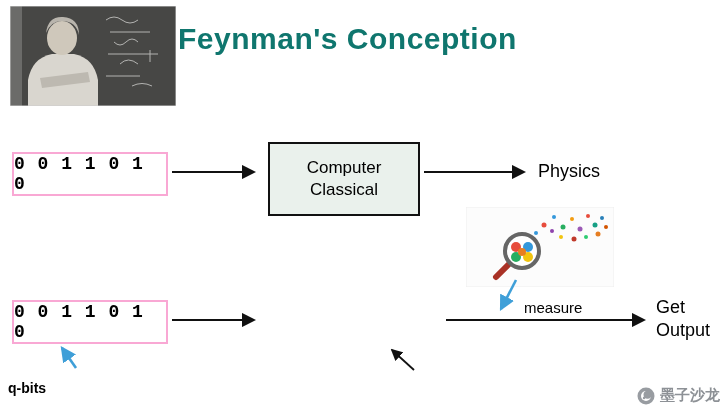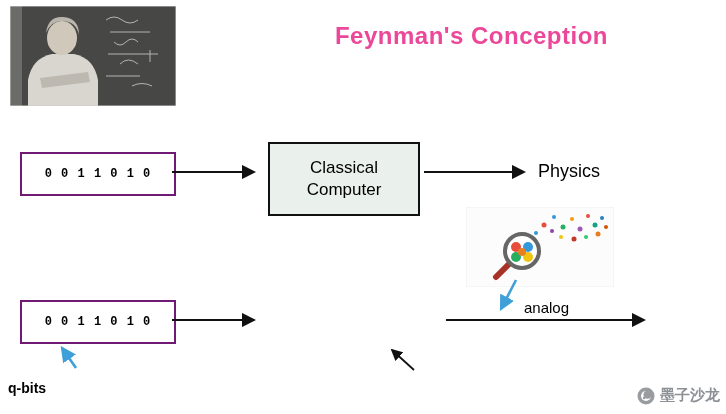--- a/index.html
+++ b/index.html
@@ -1,33 +1,33 @@
 <!DOCTYPE html>
 <html><head>
 <meta charset="utf-8">
 <style>
   html,body{margin:0;padding:0;background:#fff;}
   .slide{position:relative;width:726px;height:414px;background:#ffffff;
          font-family:"Liberation Sans",sans-serif;overflow:hidden;color:#000;}
 
   
   .photo{position:absolute;left:10px;top:6px;width:166px;height:100px;}
-  .title{position:absolute;left:178px;top:22px;width:430px;text-align:right;
-         font-size:24px;font-weight:bold;color:#ec4899;letter-spacing:.5px;}
+  .title{position:absolute;left:178px;top:22px;width:430px;text-align:left;
+         font-size:30px;font-weight:bold;color:#0f766e;letter-spacing:.5px;}
   .subtitle{position:absolute;left:168px;top:76px;width:556px;text-align:center;
             font-size:22px;color:#2222cc;white-space:nowrap;}
   .subtitle .q{color:#111;font-style:normal;font-weight:bold;}
   .subtitle .it{font-style:italic;font-weight:bold;}
   .subtitle .yr{font-style:normal;}
 
   
-  .bits-box{position:absolute;width:152px;height:40px;border:2px solid #701a75;background:#fff;
+  .bits-box{position:absolute;width:152px;height:40px;border:2px solid #f9a8d4;background:#fff;
             display:flex;align-items:center;justify-content:center;
             font-family:"Liberation Mono","DejaVu Sans Mono",monospace;
-            font-weight:bold;font-size:12px;letter-spacing:1px;margin-left:8px;}
+            font-weight:bold;font-size:18px;letter-spacing:1px;}
   #bits-top{left:12px;top:152px;}
   #bits-bottom{left:12px;top:300px;}
 
   
   .classical-box{position:absolute;left:268px;top:142px;width:148px;height:70px;
                  background:#eaf1ec;border:2px solid #111;
                  display:flex;flex-direction:column;align-items:center;justify-content:center;
                  font-size:17px;line-height:1.3;}
 
   
@@ -82,22 +82,22 @@
     </svg>
   </div>
 
   <div class="title">Feynman's Conception</div>
 
   <div class="bits-box" id="bits-top">
     <span>0 0 1 1 0 1 0</span>
   </div>
 
   <div class="classical-box">
+    <span>Computer</span>
     <span>Classical</span>
-    <span>Computer</span>
   </div>
 
   <div class="lbl" id="output-label">Physics</div>
 
   <div class="measure-img">
     <svg width="148" height="80" viewBox="0 0 148 80">
       <rect x="0" y="0" width="148" height="80" fill="#fcfcfc" stroke="#eeeeee" stroke-width="1"></rect>
       <g>
         <circle cx="78" cy="18" r="2.5" fill="#e74c3c"></circle>
           <circle cx="88" cy="10" r="2" fill="#3498db"></circle>
@@ -125,21 +125,22 @@
         <circle cx="56" cy="45" r="4" fill="#e67e22"></circle>
       </g>
     </svg>
   </div>
 
   <div class="bits-box" id="bits-bottom">
     <span>0 0 1 1 0 1 0</span>
   </div>
 
 
-  <div class="lbl" id="measure-label">analog</div>
+  <div class="lbl" id="measure-label">measure</div>
+  <div class="lbl" id="get-output-label">Get Output</div>
   <div class="lbl" id="qbits-label">q-bits</div>
 
   <svg class="arrows" width="726" height="414" viewBox="0 0 726 414">
     <defs>
       <marker id="ah-black" viewBox="0 0 10 10" refX="8.5" refY="5" markerWidth="6.5" markerHeight="6.5" orient="auto">
         <path d="M0,0 L10,5 L0,10 z" fill="#111"></path>
       </marker>
       <marker id="ah-blue" viewBox="0 0 10 10" refX="8.5" refY="5" markerWidth="6" markerHeight="6" orient="auto">
         <path d="M0,0 L10,5 L0,10 z" fill="#3f9fd8"></path>
       </marker>

